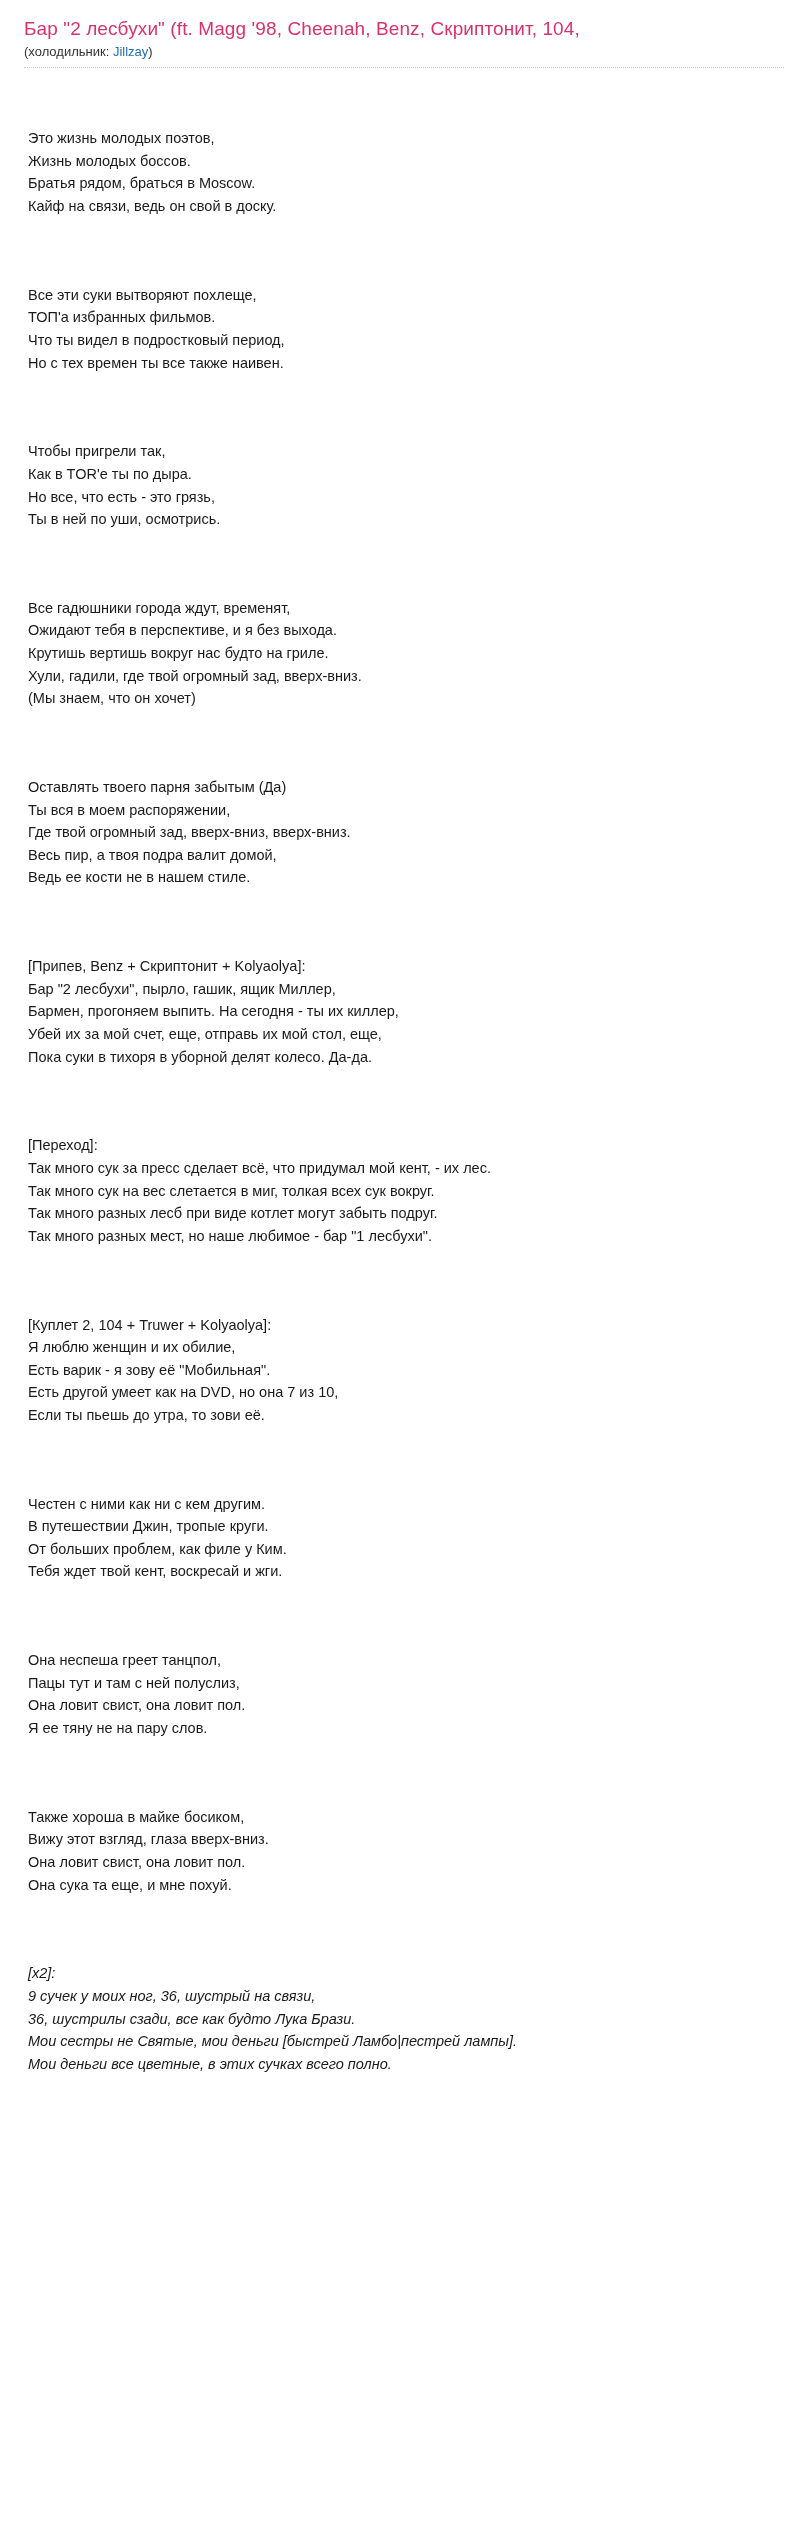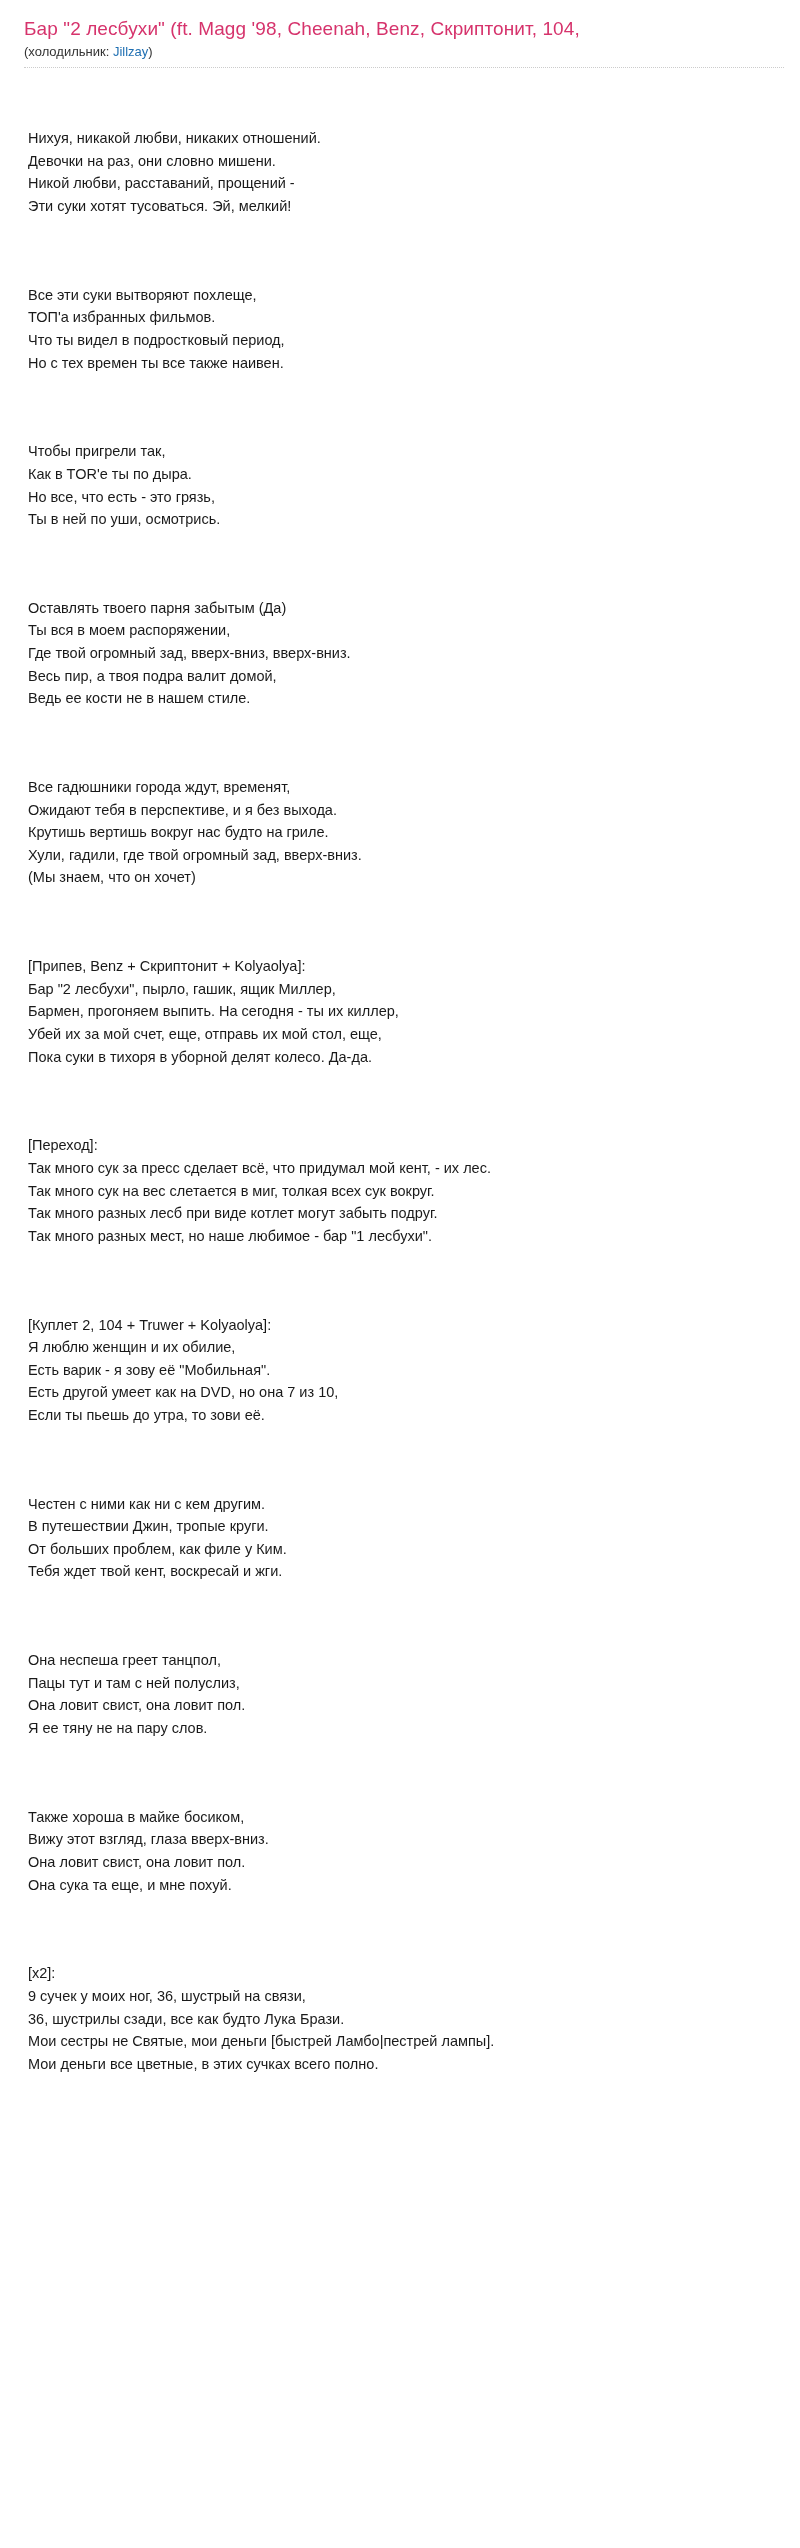--- a/index.html
+++ b/index.html
@@ -45,54 +45,55 @@
     line-height: 22.6px;
     color: #1a1a1a;
     white-space: pre-wrap;
   }
   .lyrics .stanza {
     margin: 0 0 21px 0;
     white-space: pre-wrap;
   }
   .lyrics .stanza:last-child {
     margin-bottom: 16px;
+    font-style: italic;
   }
 </style>
 </head>
 <body>
 
 <div class="page">
 
   <h1 class="song-title">Бар "2 лесбухи" (ft. Magg '98, Cheenah, Benz, Скриптонит, 104,</h1>
 
   <div class="artist-line"><span>(холодильник: </span><a class="artist-link" href="#">Jillzay</a><span>)</span></div>
 
   <div class="lyrics">
-    <div class="stanza">Нихуя, никакой любви, никаких отношений.
-Девочки на раз, они словно мишени.
-Никой любви, расставаний, прощений -
-Эти суки хотят тусоваться. Эй, мелкий!</div>
+    <div class="stanza">Это жизнь молодых поэтов,
+Жизнь молодых боссов.
+Братья рядом, браться в Moscow.
+Кайф на связи, ведь он свой в доску.</div>
     <div class="stanza">Все эти суки вытворяют похлеще,
 ТОП'а избранных фильмов.
 Что ты видел в подростковый период,
 Но с тех времен ты все также наивен.</div>
     <div class="stanza">Чтобы пригрели так,
 Как в TOR'е ты по дыра.
 Но все, что есть - это грязь,
 Ты в ней по уши, осмотрись.</div>
+    <div class="stanza">Все гадюшники города ждут, временят,
+Ожидают тебя в перспективе, и я без выхода.
+Крутишь вертишь вокруг нас будто на гриле.
+Хули, гадили, где твой огромный зад, вверх-вниз.
+(Мы знаем, что он хочет)</div>
     <div class="stanza">Оставлять твоего парня забытым (Да)
 Ты вся в моем распоряжении,
 Где твой огромный зад, вверх-вниз, вверх-вниз.
 Весь пир, а твоя подра валит домой,
 Ведь ее кости не в нашем стиле.</div>
-    <div class="stanza">Все гадюшники города ждут, временят,
-Ожидают тебя в перспективе, и я без выхода.
-Крутишь вертишь вокруг нас будто на гриле.
-Хули, гадили, где твой огромный зад, вверх-вниз.
-(Мы знаем, что он хочет)</div>
     <div class="stanza">[Припев, Benz + Скриптонит + Kolyaolya]:
 Бар "2 лесбухи", пырло, гашик, ящик Миллер,
 Бармен, прогоняем выпить. На сегодня - ты их киллер,
 Убей их за мой счет, еще, отправь их мой стол, еще,
 Пока суки в тихоря в уборной делят колесо. Да-да.</div>
     <div class="stanza">[Переход]:
 Так много сук за пресс сделает всё, что придумал мой кент, - их лес.
 Так много сук на вес слетается в миг, толкая всех сук вокруг.
 Так много разных лесб при виде котлет могут забыть подруг.
 Так много разных мест, но наше любимое - бар "1 лесбухи".</div>

